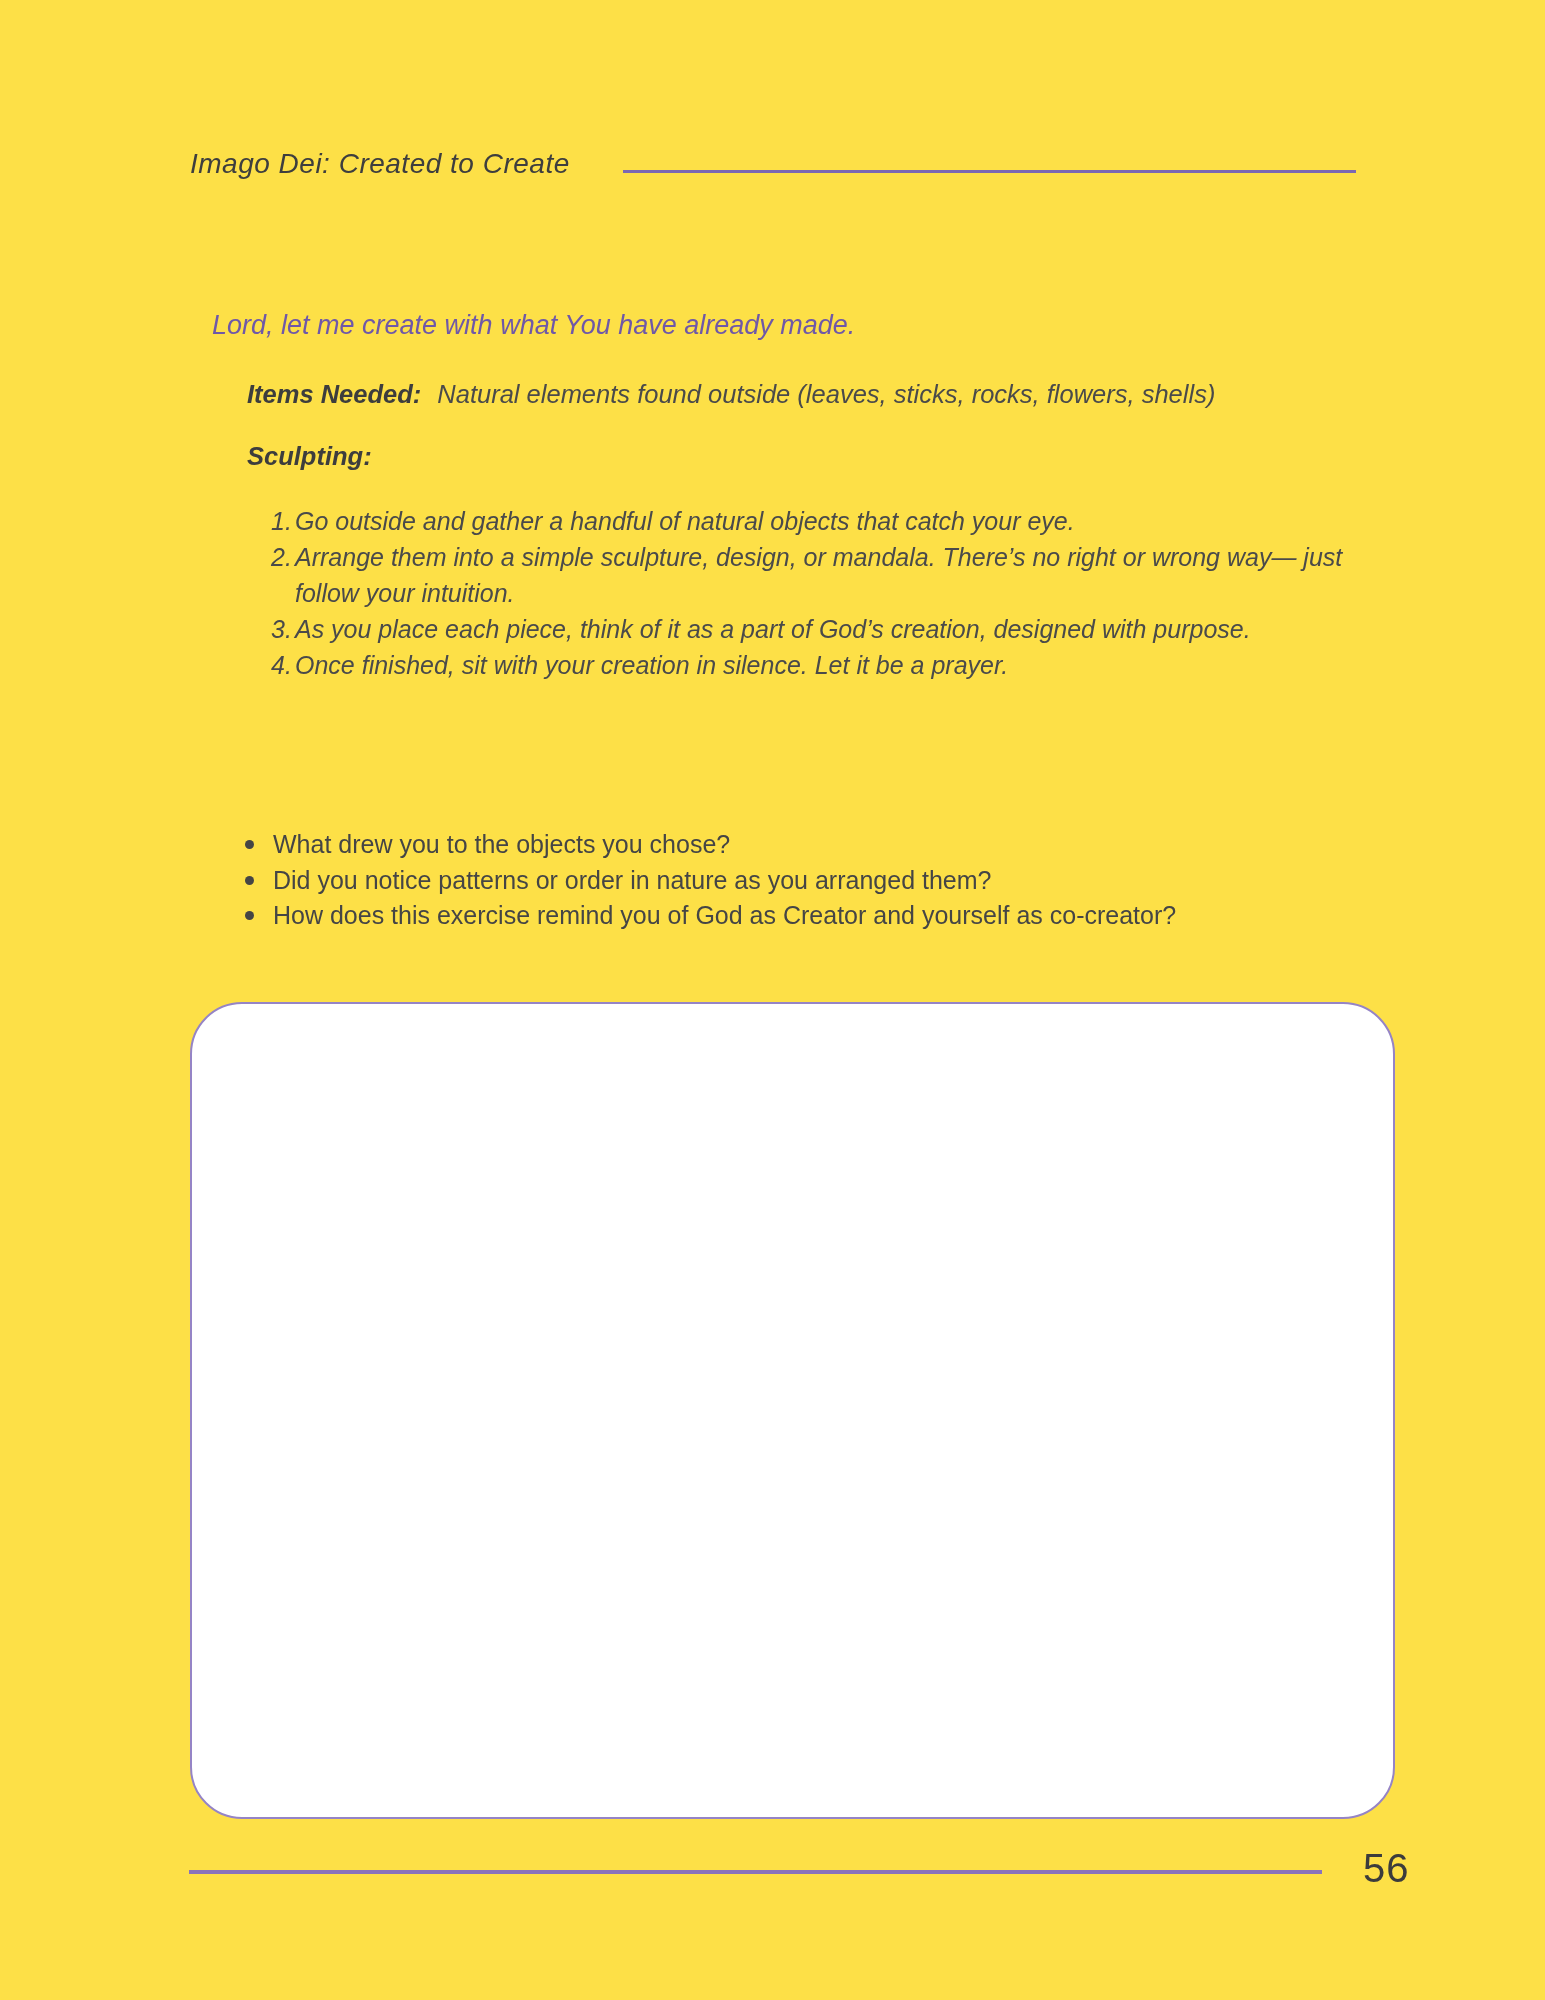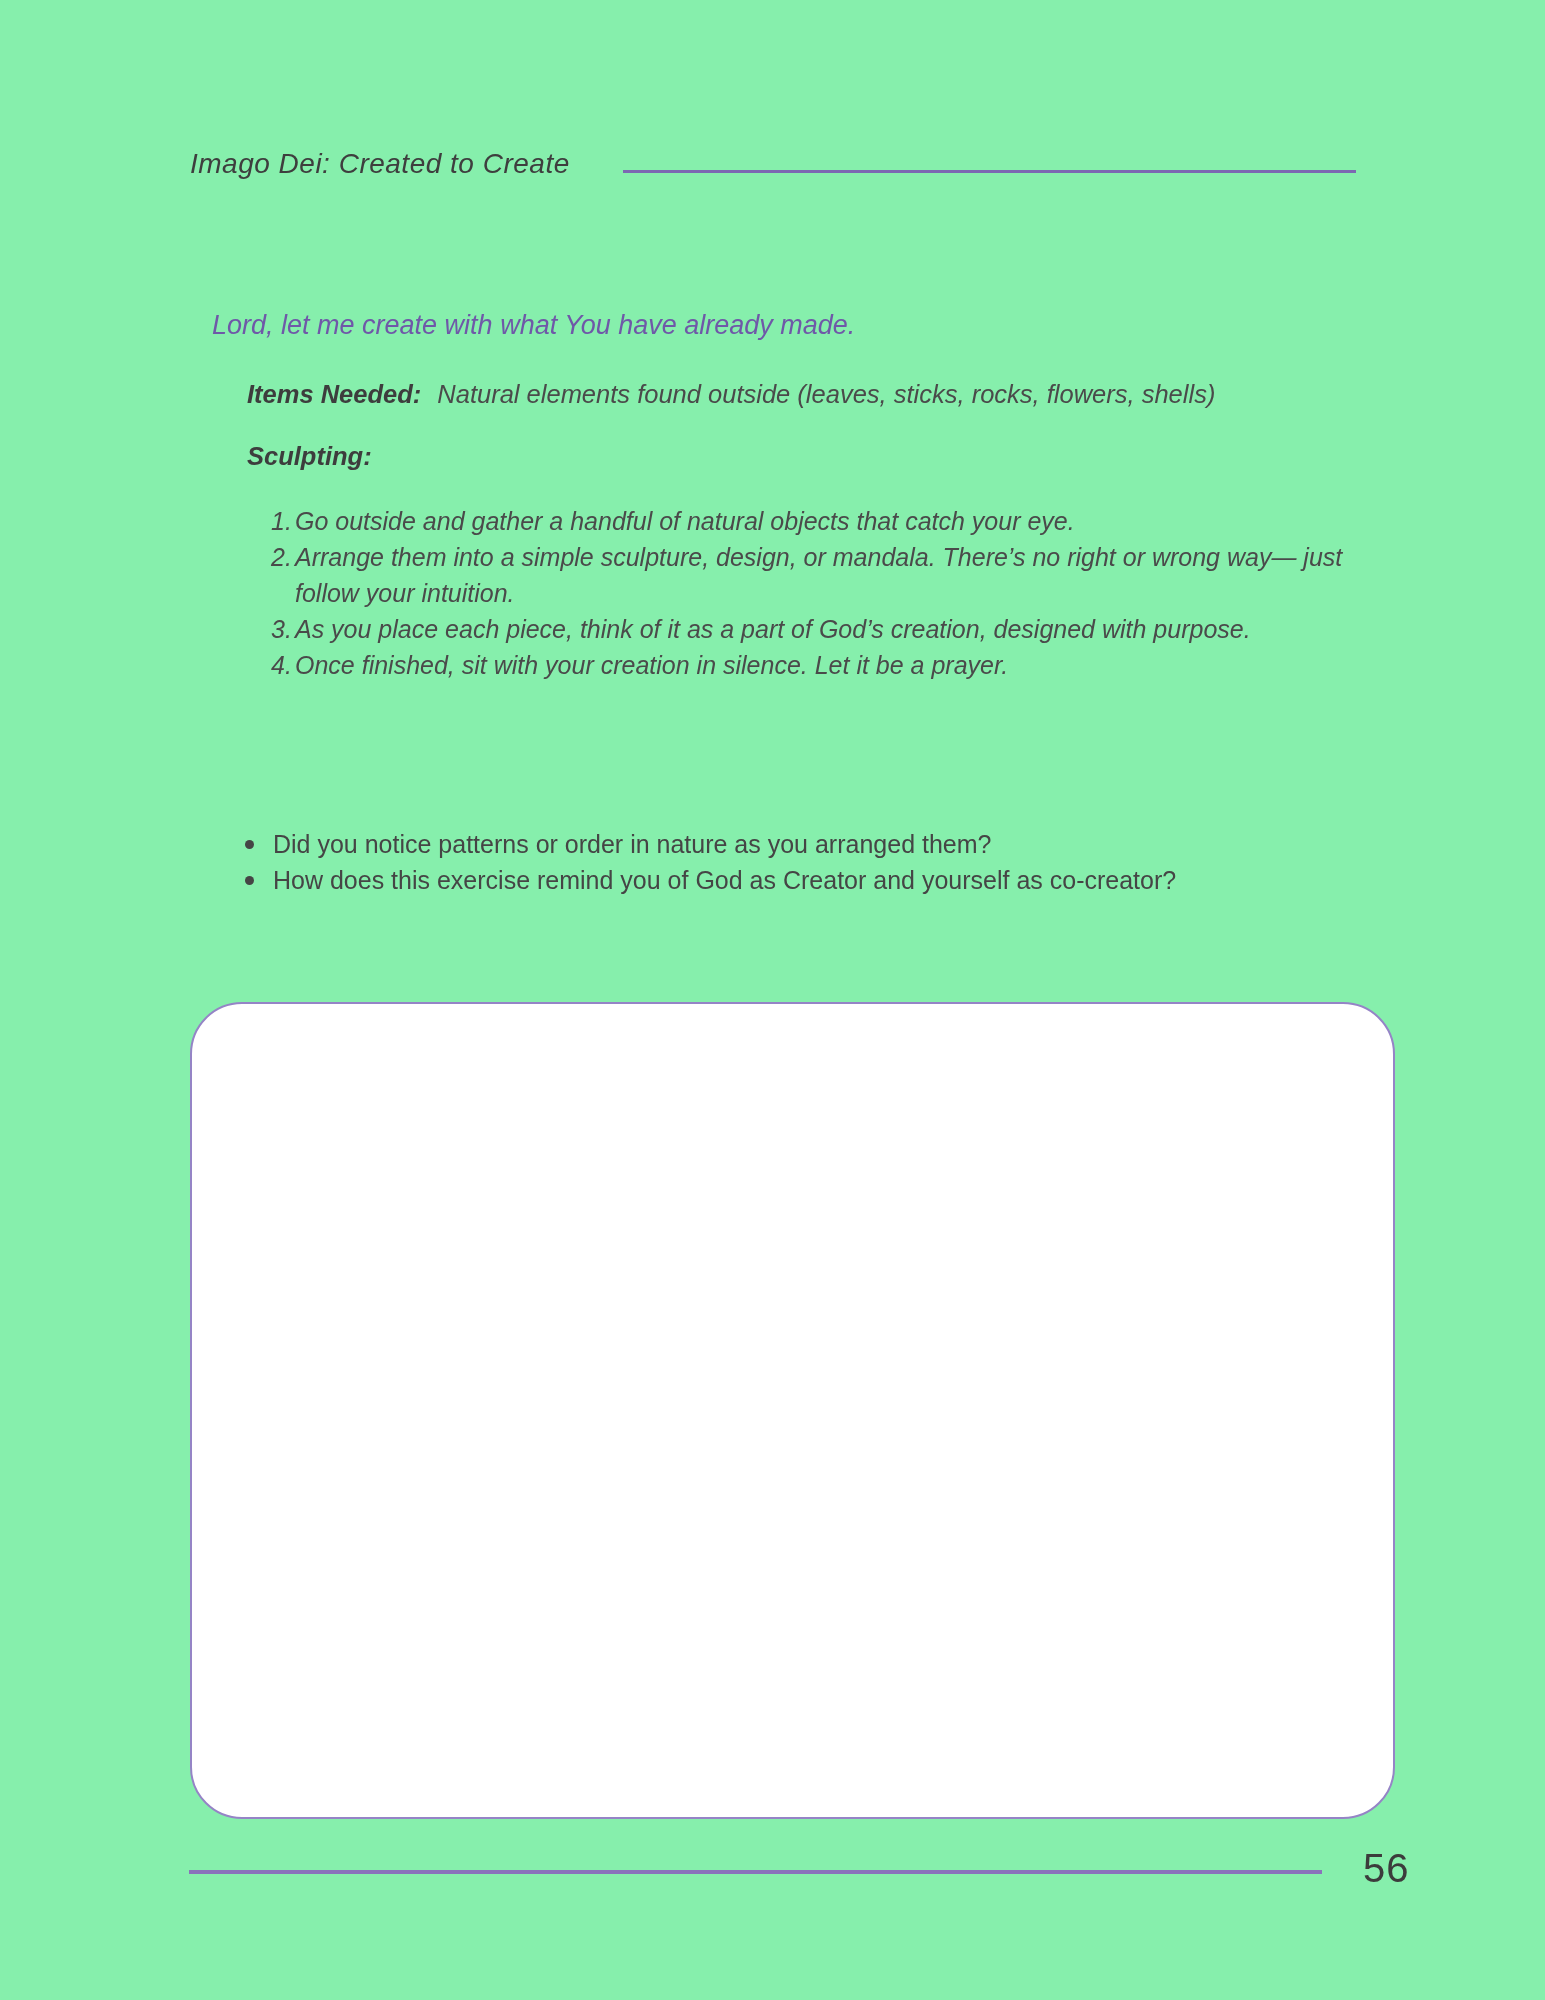--- a/index.html
+++ b/index.html
@@ -1,20 +1,20 @@
 <!DOCTYPE html>
 <html><head>
 <meta charset="utf-8">
 <style>
   html,body{margin:0;padding:0;background:#e8e8e8;}
   .page{
     position:relative;
     width:1545px;height:2000px;
     margin:0 auto;
-    background:#86efac;
+    background:#fde047;
     font-family:"Liberation Sans",sans-serif;
     overflow:hidden;
   }
 
   
   .running-head{
     position:absolute;left:190px;top:148px;
     font-style:italic;font-size:28px;color:#3e3e3e;letter-spacing:.5px;
   }
   .head-rule{
@@ -105,20 +105,21 @@
 
   <ol class="steps">
     <li>Go outside and gather a handful of natural objects that catch your eye.</li>
     <li>Arrange them into a simple sculpture, design, or mandala. There’s no right or wrong way— just follow your intuition.</li>
     <li>As you place each piece, think of it as a part of God’s creation, designed with purpose.</li>
     <li>Once finished, sit with your creation in silence. Let it be a prayer.</li>
   </ol>
 
 
   <ul class="questions">
+    <li>What drew you to the objects you chose?</li>
     <li>Did you notice patterns or order in nature as you arranged them?</li>
     <li>How does this exercise remind you of God as Creator and yourself as co-creator?</li>
   </ul>
 
   <div class="response-box"></div>
 
   <div class="footer-rule"></div>
   <div class="page-number">56</div>
 
 </div>

